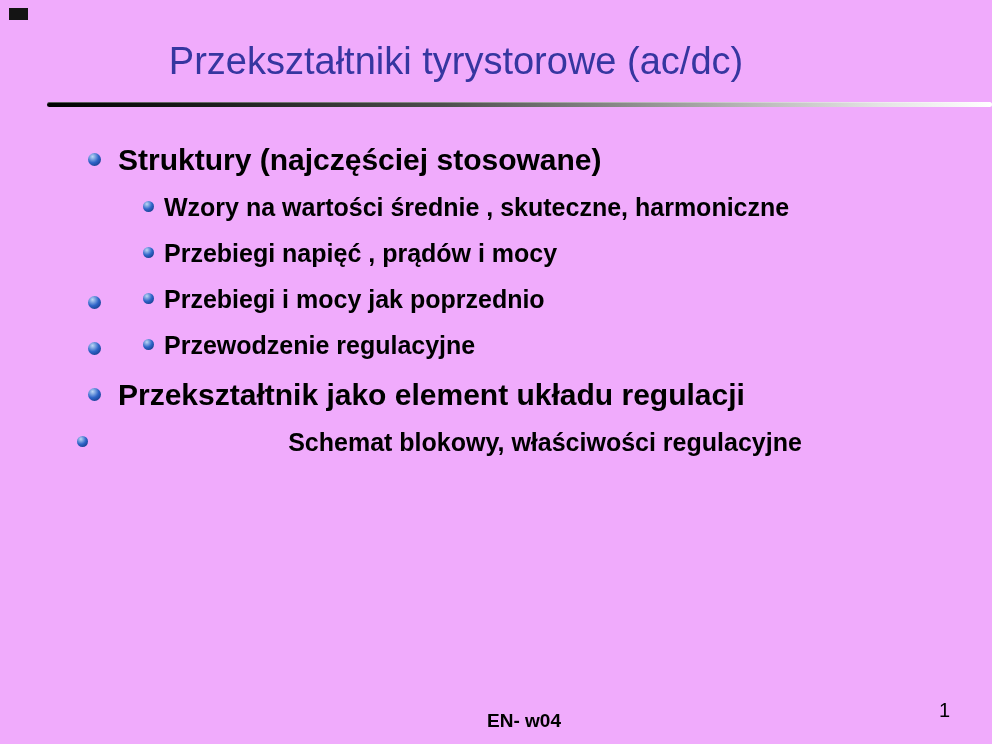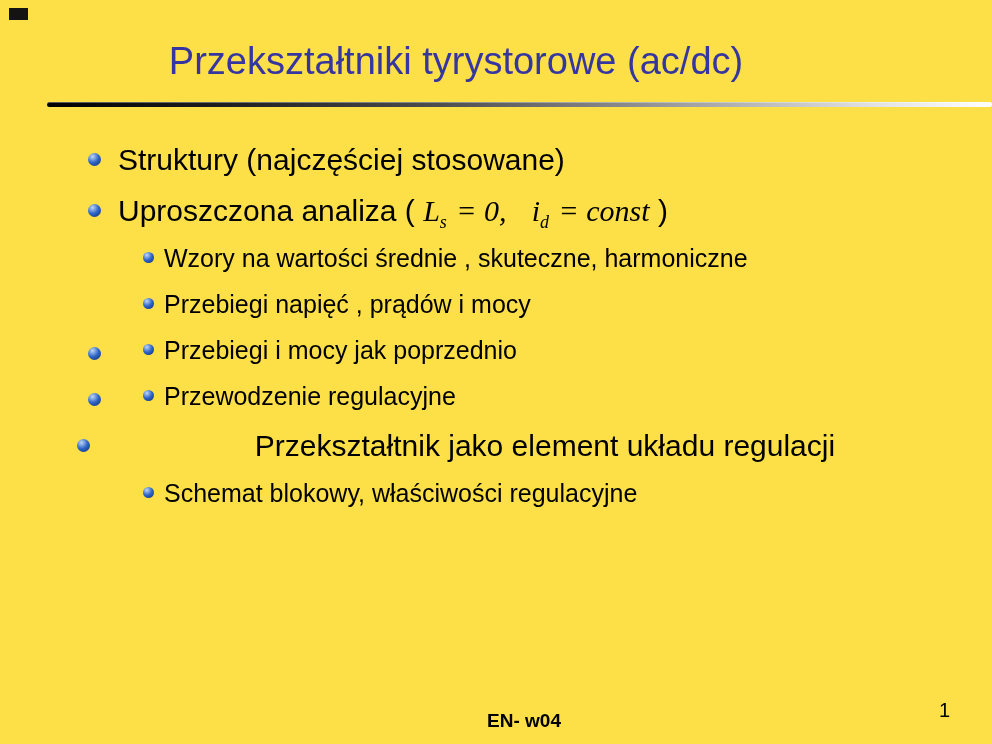--- a/index.html
+++ b/index.html
@@ -4,21 +4,21 @@
 <style>
   html, body {
     margin: 0;
     padding: 0;
     background: #ffffff;
   }
   .slide {
     position: relative;
     width: 992px;
     height: 744px;
-    background: #fde047;
+    background: #f0abfc;
     overflow: hidden;
     font-family: "Liberation Sans", "DejaVu Sans", sans-serif;
     color: var(--text-color, #000);
   }
   .corner-mark {
     position: absolute;
     left: 9px;
     top: 8px;
     width: 19px;
     height: 12px;
@@ -46,20 +46,21 @@
     background: linear-gradient(to right,
       #000000 0%, #1d1d1d 18%, #4e4e4e 42%, #8d8d8d 62%,
       #bdbdbd 76%, #e3e3e3 88%, #ffffff 100%);
     box-shadow: inset 0 1px 0 rgba(255,255,255,0.35);
   }
   .list {
     position: absolute;
     left: 0;
     top: 137px;
     width: 100%;
+    font-weight: bold;
   }
   .item {
     position: relative;
   }
   .item .txt, .item .txt span, .item .txt sub {
     white-space: pre-wrap;
   }
   .item.l1 {
     font-size: 30px;
     line-height: 46px;
@@ -113,21 +114,20 @@
 </style>
 </head>
 <body>
 
 <div class="slide">
   <div class="corner-mark"></div>
   <h1 class="title">Przekształtniki tyrystorowe (ac/dc)</h1>
   <div class="rule"></div>
   <div class="list">
       <div class="item l1"><span class="ball"></span><span class="txt"><span>Struktury (najczęściej stosowane)</span></span></div>
-      <div class="item l1"><span class="ball"></span><span class="txt"><span>Uproszczona analiza ( </span><span class="math">L</span><sub class="math">s</sub><span class="math"> = 0,</span><span>   </span><span class="math">i</span><sub class="math">d</sub><span class="math"> = const</span><span> )</span></span></div>
       <div class="item l2"><span class="ball"></span><span class="txt"><span>Wzory na wartości średnie , skuteczne, harmoniczne</span></span></div>
       <div class="item l2"><span class="ball"></span><span class="txt"><span>Przebiegi napięć , prądów i mocy</span></span></div>
       <div class="item l1"><span class="ball"></span></div>
       <div class="item l2"><span class="ball"></span><span class="txt"><span>Przebiegi i mocy jak poprzednio</span></span></div>
       <div class="item l1"><span class="ball"></span></div>
       <div class="item l2"><span class="ball"></span><span class="txt"><span>Przewodzenie regulacyjne</span></span></div>
       <div class="item l1"><span class="ball"></span><span class="txt"><span>Przekształtnik jako element układu regulacji</span></span></div>
       <div class="item l2"><span class="ball"></span><span class="txt"><span>Schemat blokowy, właściwości regulacyjne</span></span></div>
     </div>
   <div class="footer">EN- w04</div>

